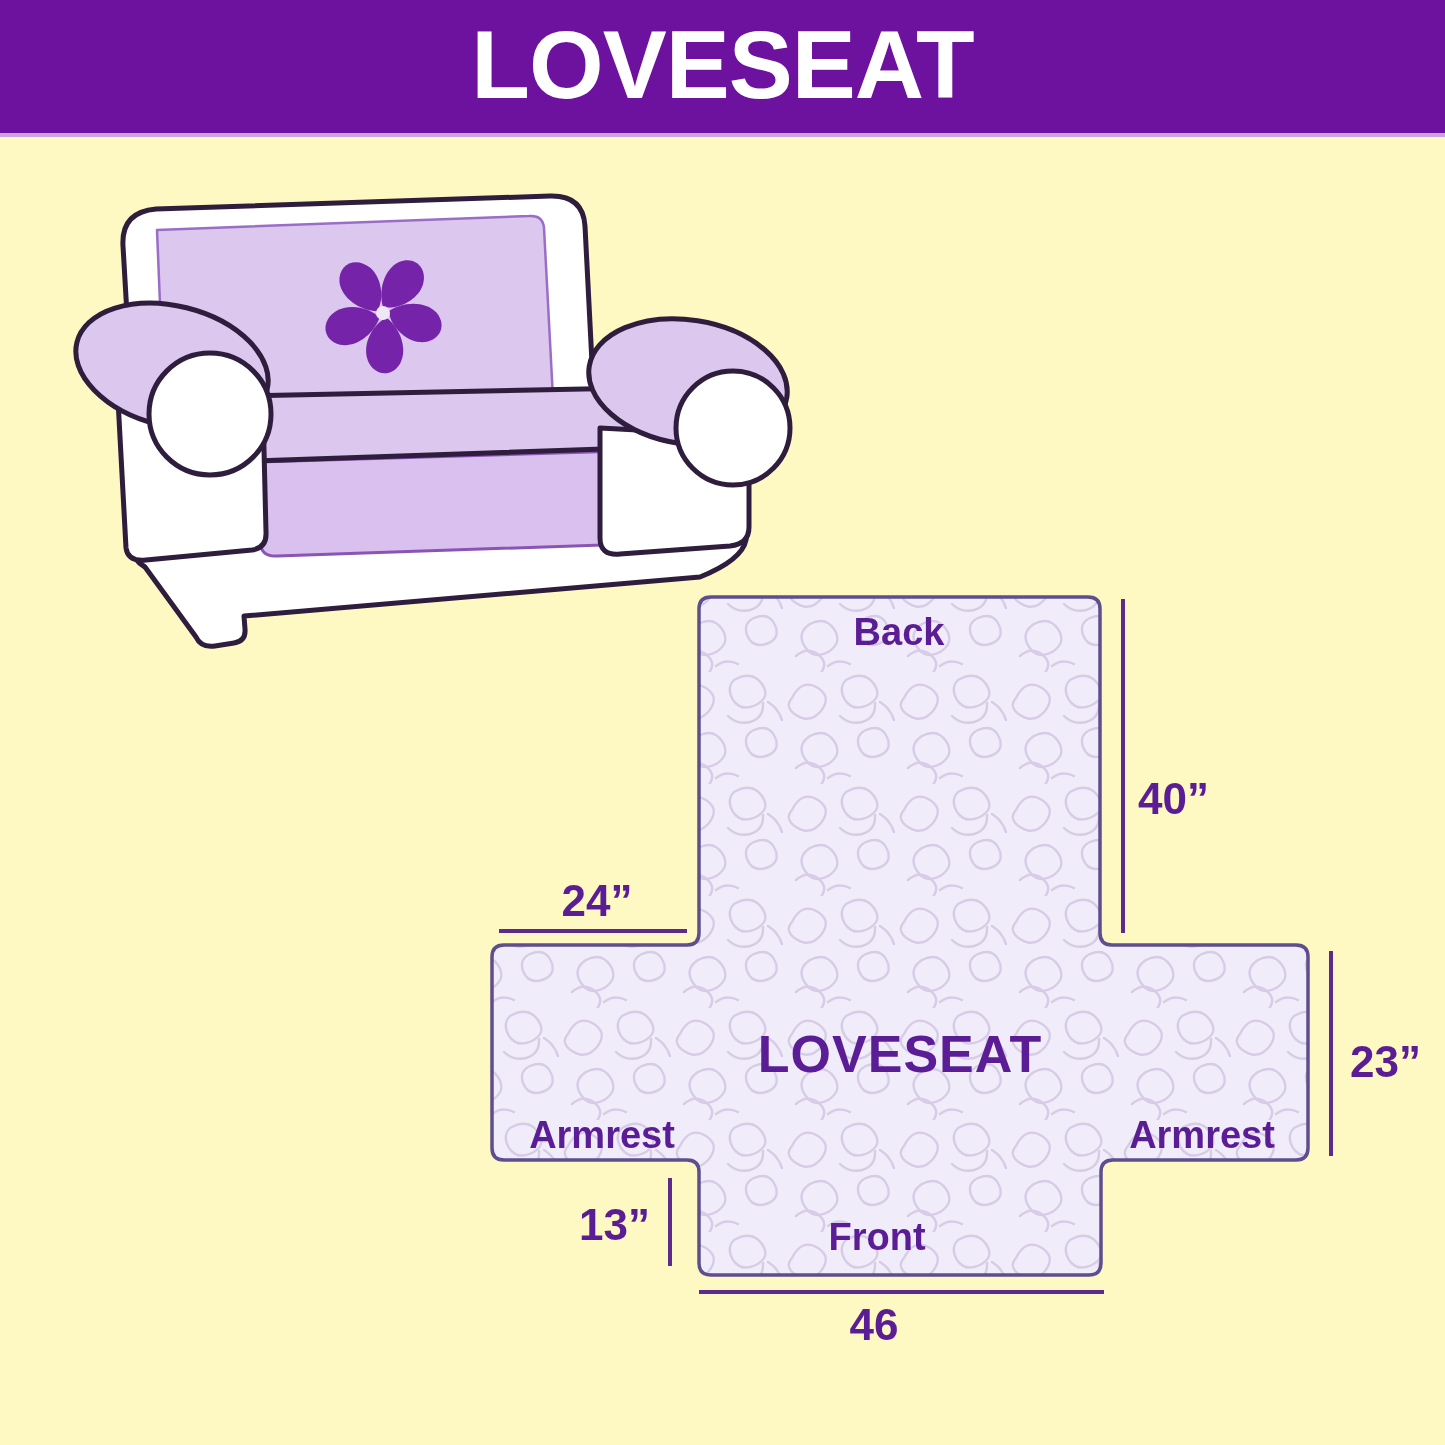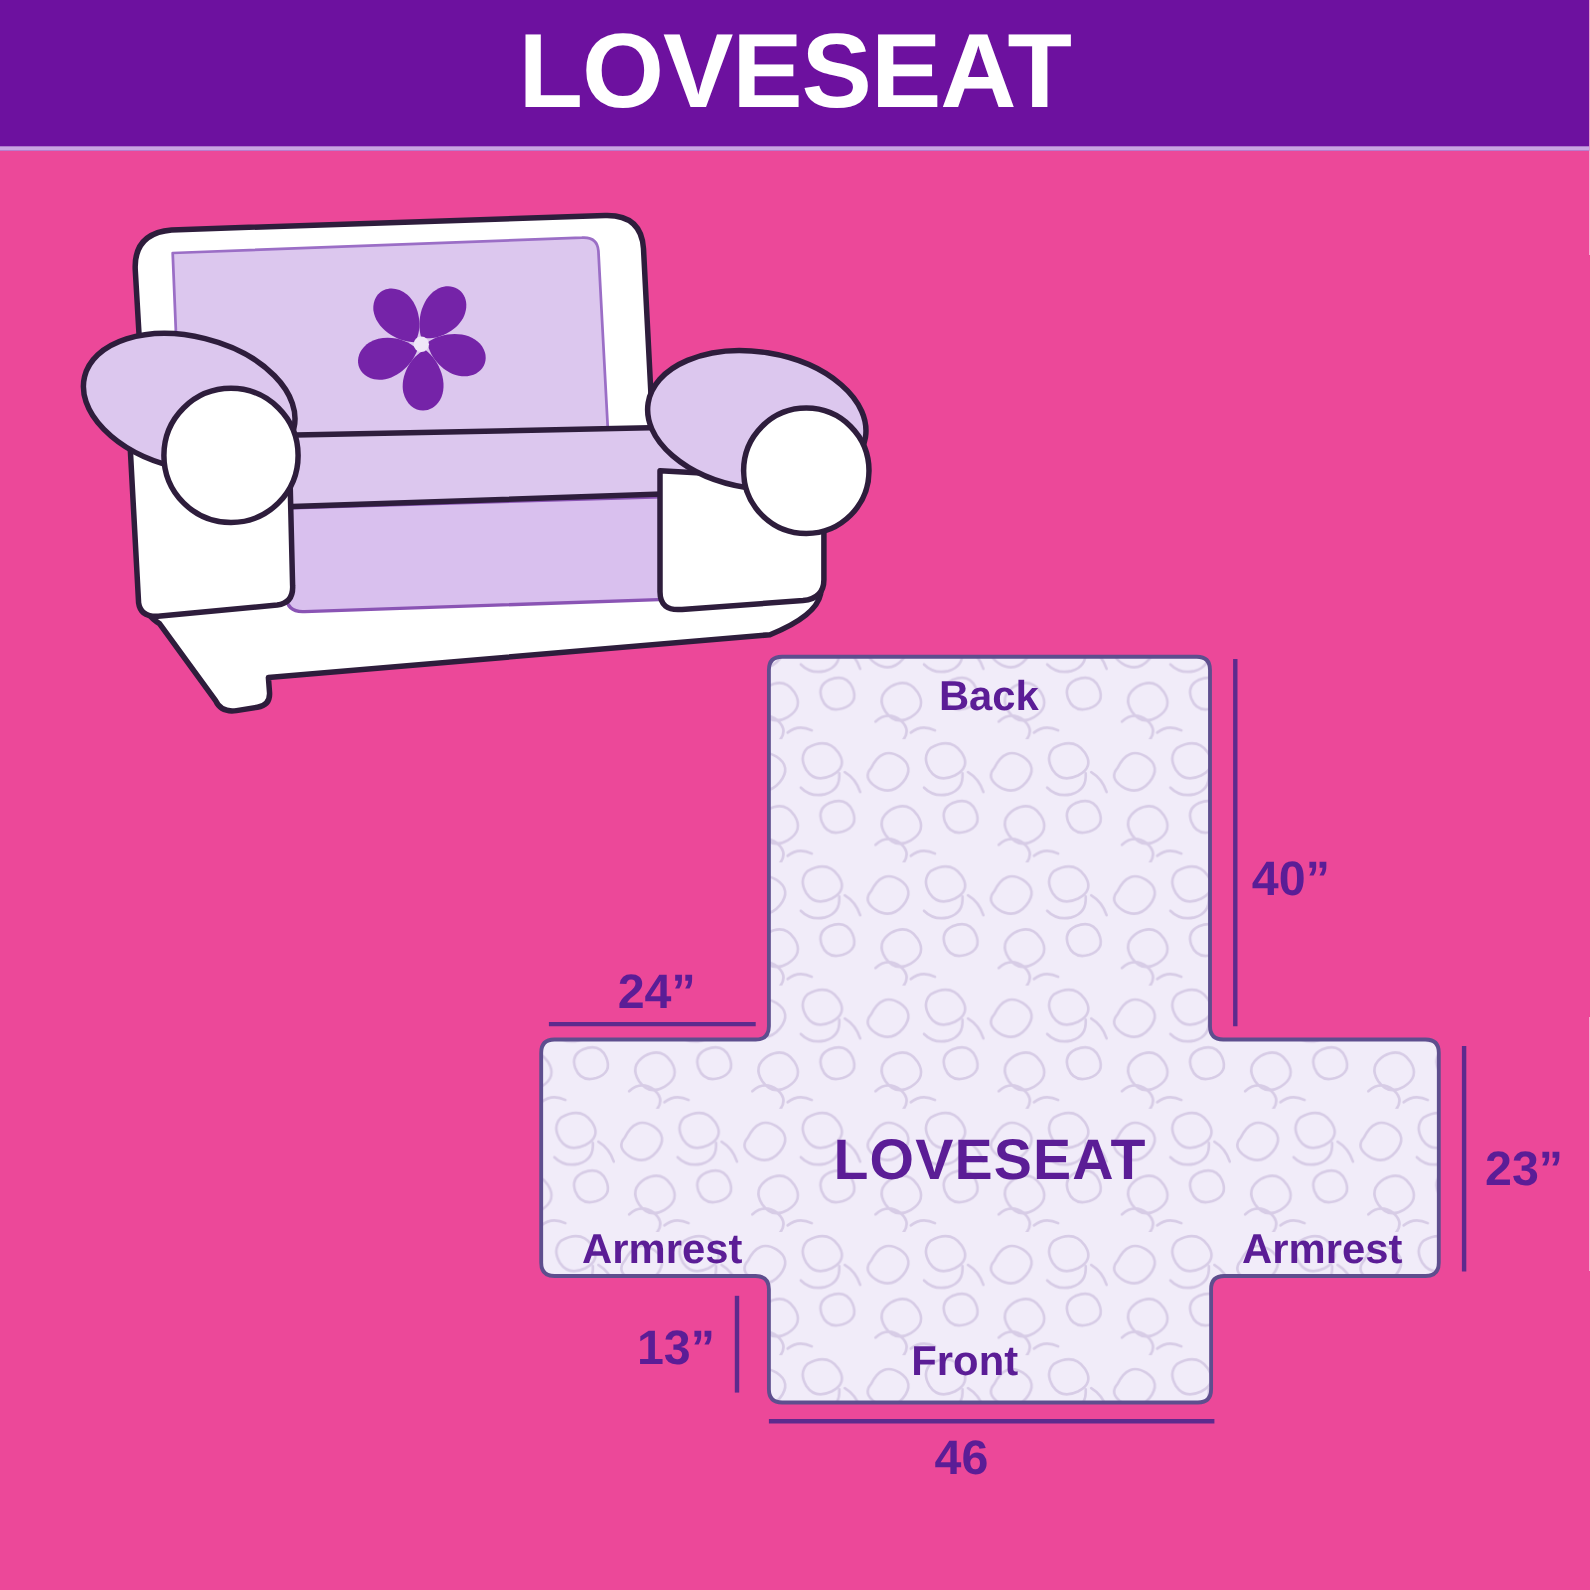--- a/index.html
+++ b/index.html
@@ -1,19 +1,19 @@
 <!DOCTYPE html>
 <html><head>
 <meta charset="utf-8">
 <style>
   html,body{margin:0;padding:0;background:#fff;}
   .stage{
     position:relative;
     width:1445px;height:1445px;
-    background:#ec4899;
+    background:#fef9c3;
     overflow:hidden;
     font-family:"Liberation Sans", sans-serif;
   }
   .banner{
     position:absolute;left:0;top:0;width:1445px;height:133px;
     background:#6d119f;
     border-bottom:4px solid #c9a4e2;
     display:flex;align-items:center;justify-content:center;
   }
   .banner-title{

